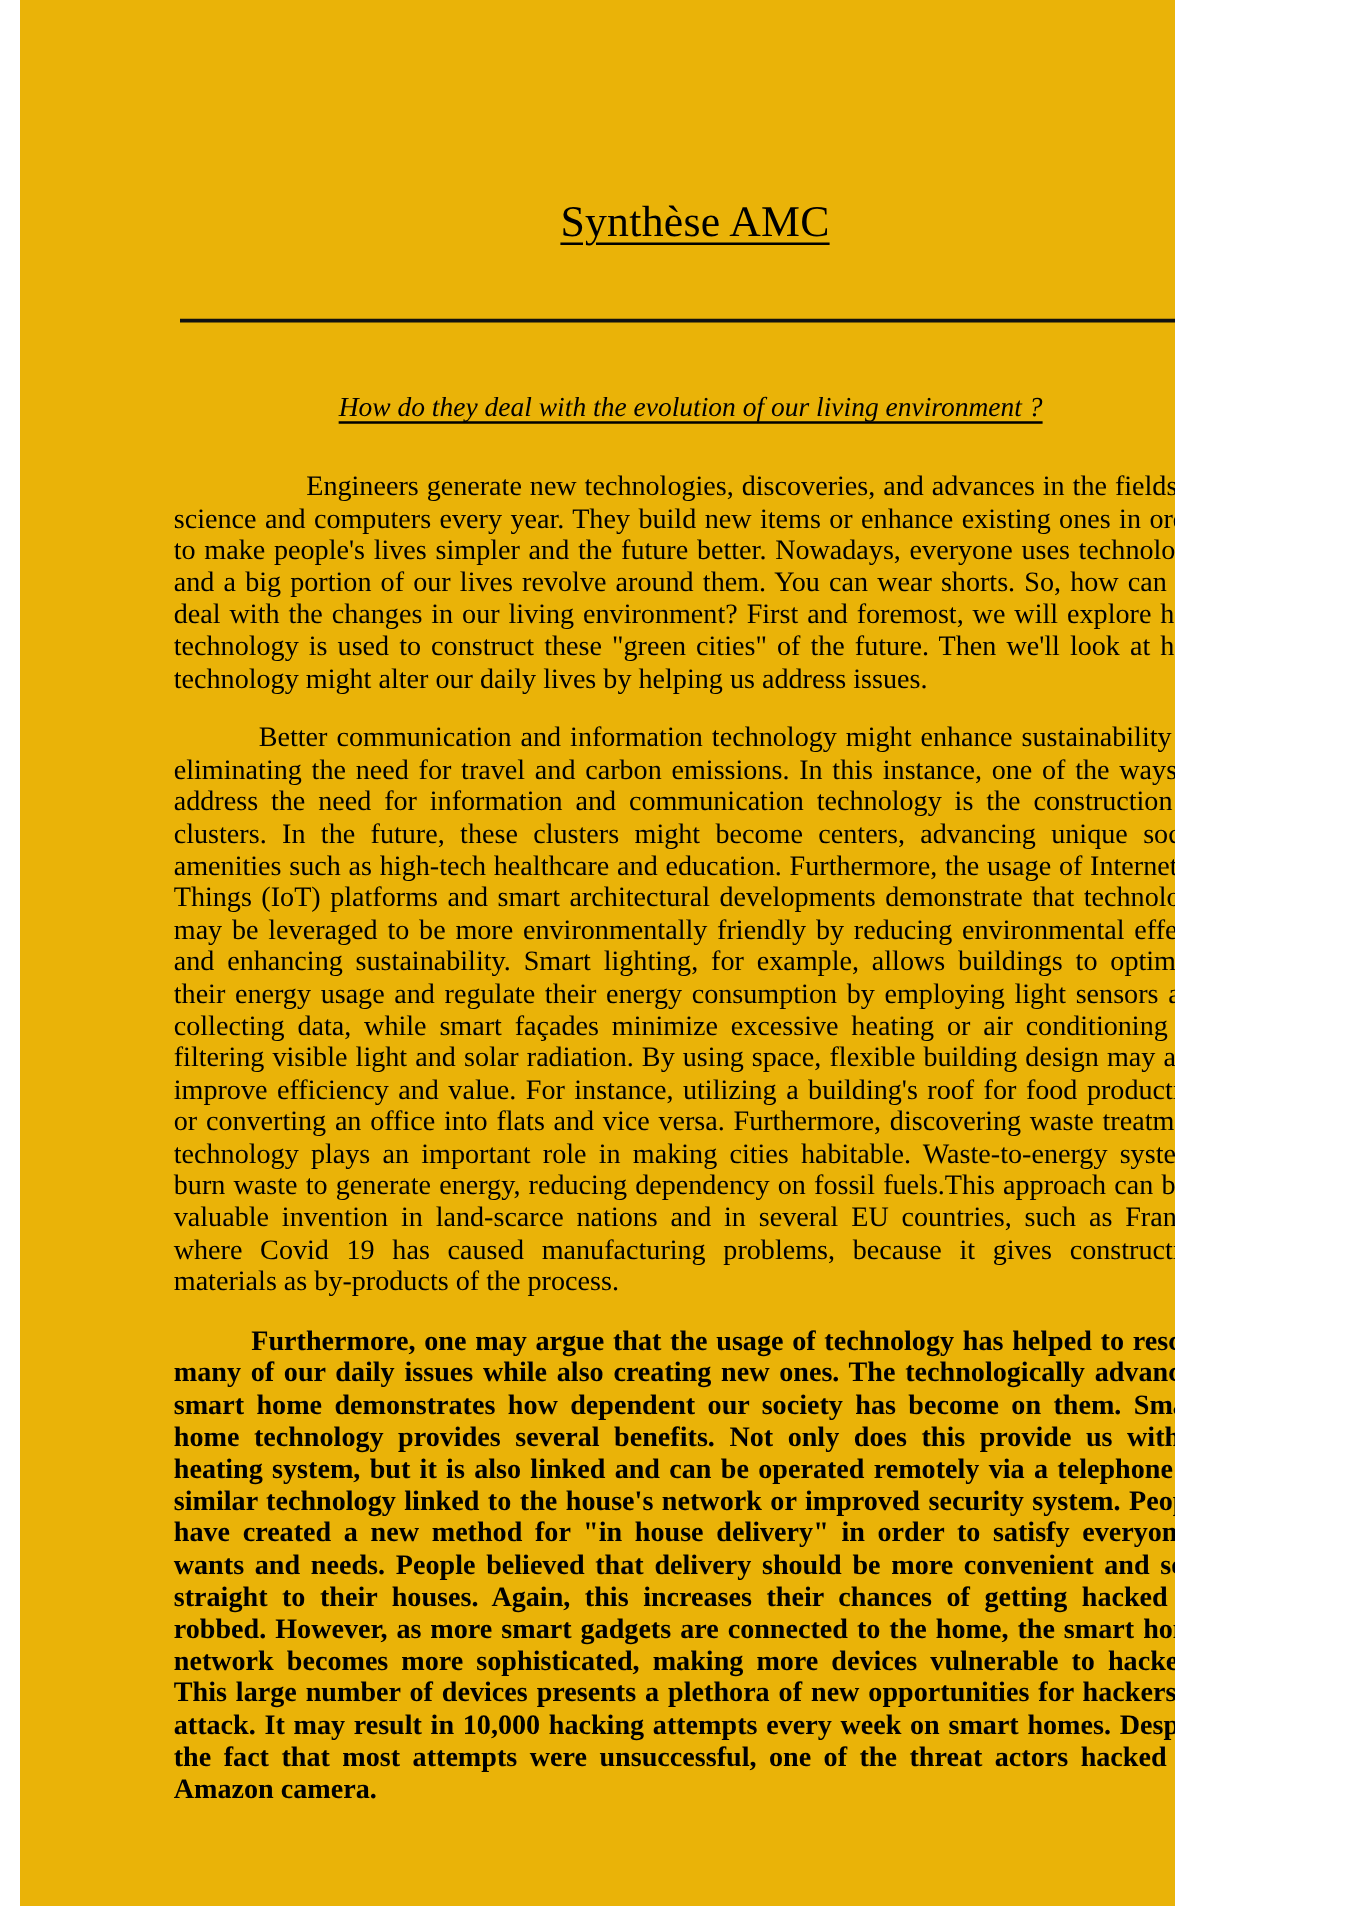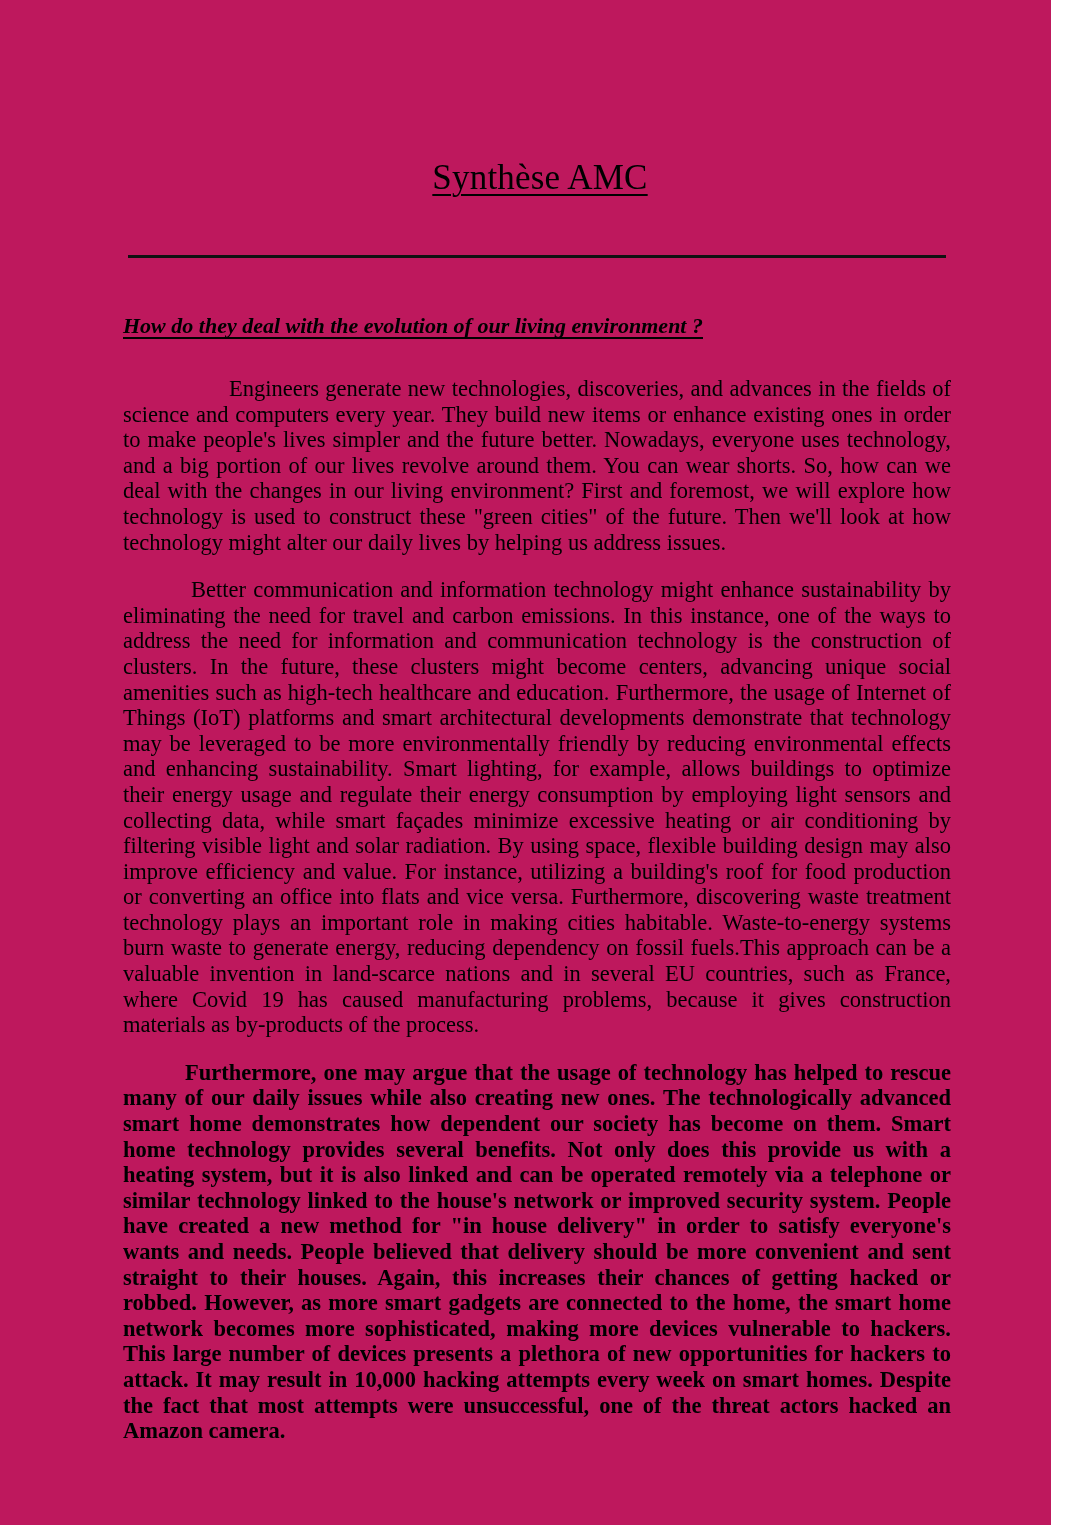--- a/index.html
+++ b/index.html
@@ -2,26 +2,27 @@
 <html><head>
 <meta charset="utf-8">
 <style>
   html, body {
     margin: 0;
     padding: 0;
     background: #ffffff;
   }
   .page {
     position: relative;
-    width: 1051px;
+    width: 924px;
     height: 1525px;
-    background: #be185d;
+    background: #eab308;
     overflow: hidden;
     font-family: "Liberation Serif", "DejaVu Serif", serif;
     color: #000000;
+    margin-left: 16px;
   }
 
   
   .doc-title {
     position: absolute;
     left: 0;
     top: 133px;
     width: 1080px;
     text-align: center;
     font-size: 35px;
@@ -44,23 +45,24 @@
     height: 3px;
     background: #111111;
   }
 
   
   .doc-subtitle {
     position: absolute;
     left: 123px;
     top: 293px;
     width: 827px;
+    text-align: center;
     font-size: 22px;
     line-height: 30px;
-    font-weight: 700;
+    font-weight: 400;
     font-style: italic;
   }
   .doc-subtitle span {
     text-decoration: underline;
     text-underline-offset: 4px;
     text-decoration-thickness: 2px;
   }
 
   
   .body-block {

